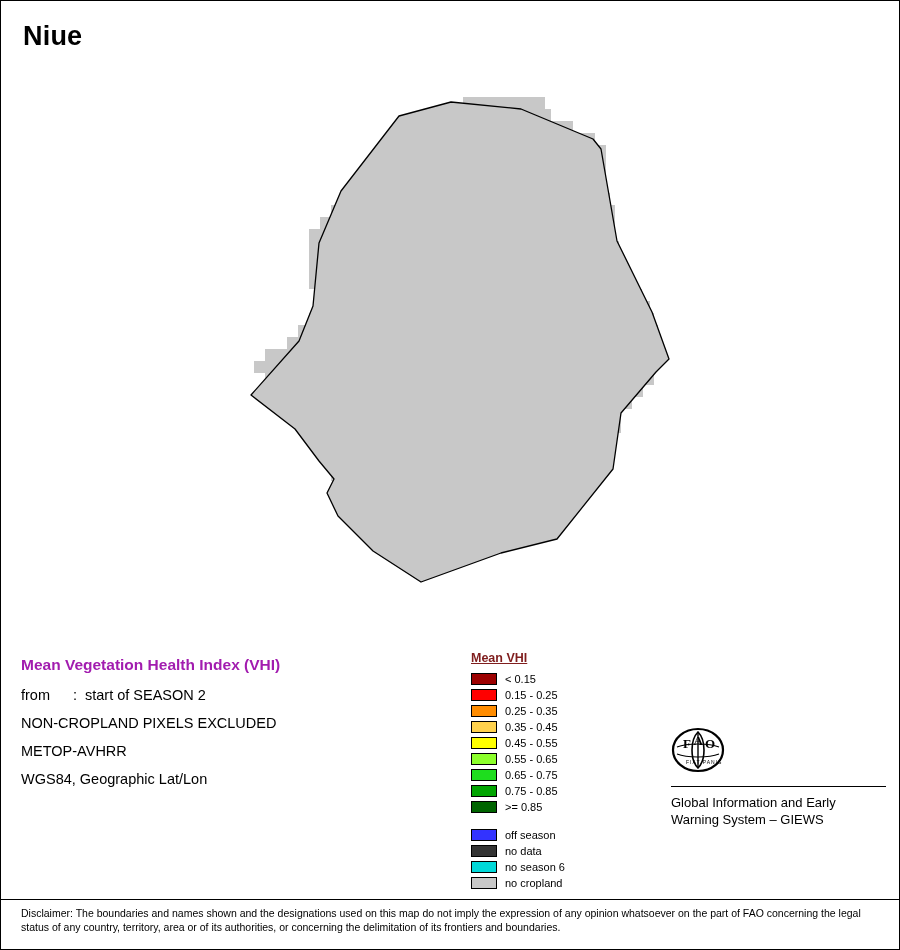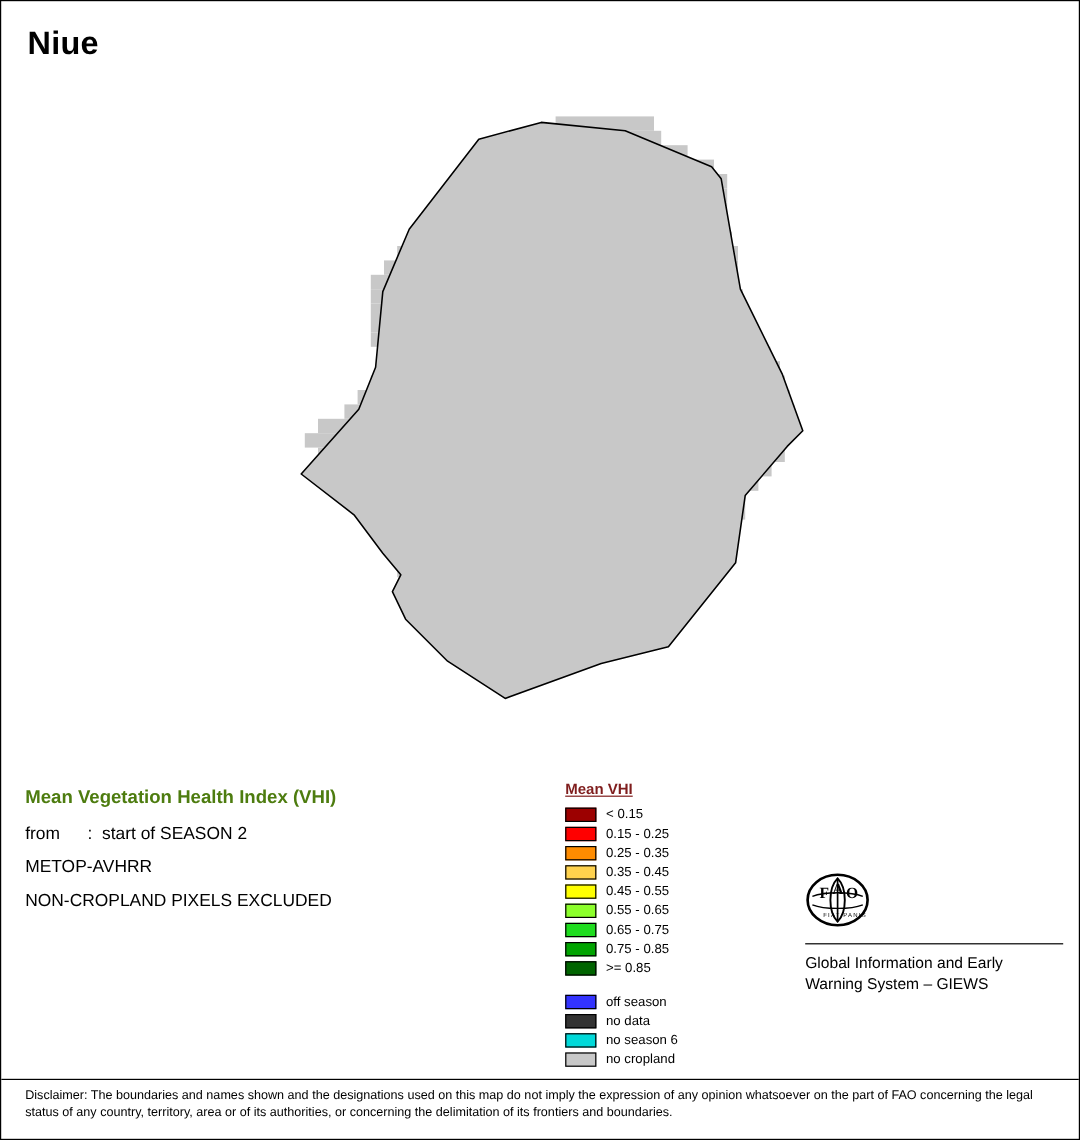--- a/index.html
+++ b/index.html
@@ -46,21 +46,21 @@
   
   .info-block {
     position: absolute;
     left: 20px;
     top: 655px;
     width: 430px;
   }
   .info-title {
     font-size: 15.5px;
     font-weight: bold;
-    color: #4d7c0f;
+    color: #a21caf;
     margin-bottom: 13px;
   }
   .info-row {
     font-size: 14.5px;
     color: #000000;
     margin-bottom: 12px;
     white-space: nowrap;
   }
   .info-row .lbl {
     display: inline-block;
@@ -216,22 +216,23 @@
   </div>
 
   <div class="info-block">
     <div class="info-title">Mean Vegetation Health Index (VHI)</div>
 
     <div class="info-row">
       <span class="lbl">from</span><span class="sep">:</span><span>start of SEASON 2</span>
     </div>
 
 
+    <div class="info-row">NON-CROPLAND PIXELS EXCLUDED</div>
     <div class="info-row">METOP-AVHRR</div>
-    <div class="info-row">NON-CROPLAND PIXELS EXCLUDED</div>
+    <div class="info-row">WGS84, Geographic Lat/Lon</div>
   </div>
 
   <div class="vhi-legend">
     <div class="vhi-legend-title">Mean VHI</div>
 
     <div class="legend-item">
       <span class="legend-swatch" style="background:#9c0000"></span>
       <span class="legend-label">&lt; 0.15</span>
     </div>
     <div class="legend-item">

